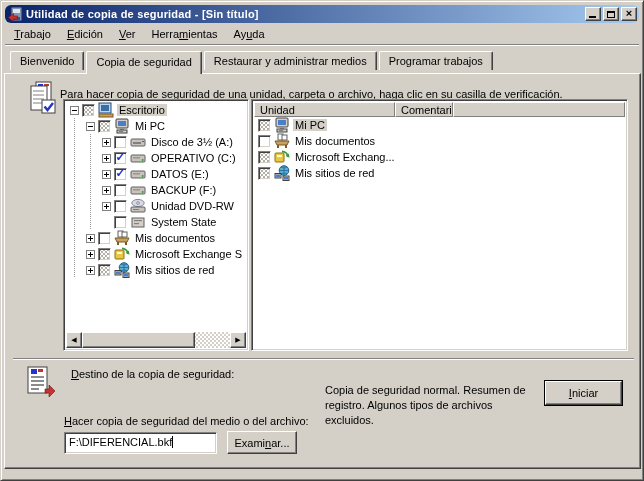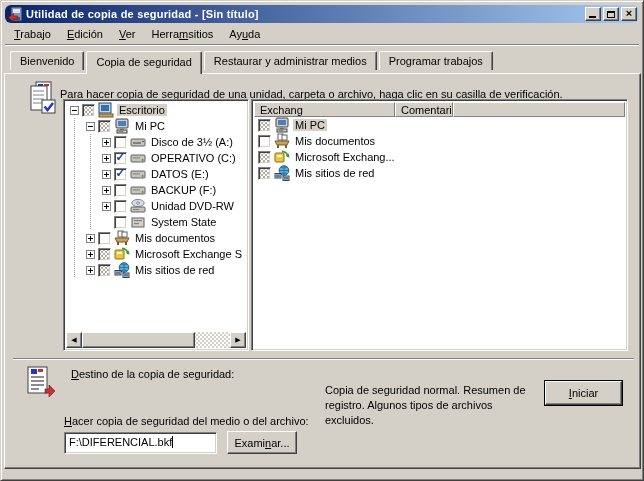--- a/index.html
+++ b/index.html
@@ -122,21 +122,21 @@
       <button class="wbtn">
           <span class="g-close">×</span>
         </button>
     </span>
   </div>
 
   <div class="menubar">
       <span class="menu-item"><span></span><span class="u">T</span><span>rabajo</span></span>
       <span class="menu-item"><span></span><span class="u">E</span><span>dición</span></span>
       <span class="menu-item"><span></span><span class="u">V</span><span>er</span></span>
-      <span class="menu-item"><span>Herra</span><span class="u">m</span><span>sitios</span></span>
+      <span class="menu-item"><span>Herra</span><span class="u">m</span><span>ientas</span></span>
       <span class="menu-item"><span>Ay</span><span class="u">u</span><span>da</span></span>
     </div>
   <div class="menu-divider"></div>
 
   <div class="tabstrip">
       <div class="tab"><span>Bienvenido</span></div>
       <div class="tab active"><span>Copia de seguridad</span></div>
       <div class="tab"><span>Restaurar y administrar medios</span></div>
       <div class="tab"><span>Programar trabajos</span></div>
     </div>
@@ -349,21 +349,21 @@
             <div class="sthumb"></div>
           </div>
         <button class="sbtn">
             <span class="arr">▶</span>
           </button>
       </div>
     </div>
 
     <div class="list-pane sunken">
       <div class="list-header">
-        <div class="hcell">Exchang</div>
+        <div class="hcell">Unidad</div>
         <div class="hcell">Comentario</div>
         <div class="hcell filler"></div>
       </div>
       <div class="list-rows">
           <div class="list-row">
             <span class="cb mixed"></span>
             <span class="ico">
               <svg viewBox="0 0 16 16">
                 <rect x="2" y="1" width="12" height="9" rx="1" fill="#d4d0c8" stroke="#404040"></rect>
                 <rect x="4" y="3" width="8" height="5" fill="#4a7ec8"></rect>

